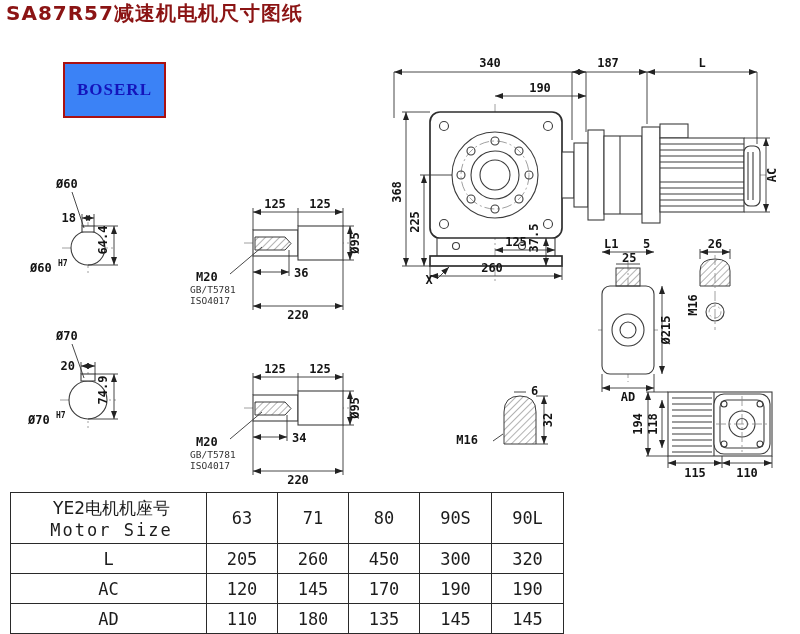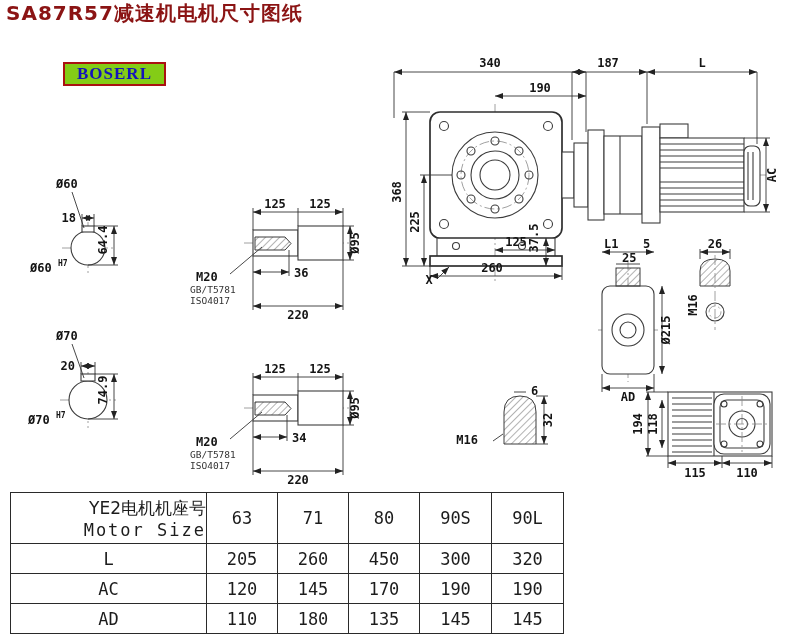--- a/index.html
+++ b/index.html
@@ -12,21 +12,21 @@
     font-family:"DejaVu Sans",sans-serif;
     font-size:20px;font-weight:bold;color:#8b1414;letter-spacing:1px;
     white-space:nowrap;
   }
   .logo{
     position:absolute;left:63px;top:62px;
     border:2px solid #aa1111;
     color:#1414bb;
     font-family:"Liberation Serif",serif;
     font-size:17px;font-weight:bold;letter-spacing:1px;
-    padding:0 12px;background:#84cc16;
+    padding:16px 12px;background:#3b82f6;
   }
   svg{position:absolute;left:0;top:0;}
   .ln{stroke:#3c3c3c;stroke-width:1.1;fill:none;}
   .lnw{stroke:#3c3c3c;stroke-width:1.1;fill:#ffffff;}
   .lnt{stroke:#2e2e2e;stroke-width:1.7;fill:#ffffff;}
   .cl{stroke:#888888;stroke-width:0.8;stroke-dasharray:10 3 2 3;fill:none;}
   .dl{stroke:#333333;stroke-width:0.9;fill:none;}
   .hatchfill{fill:url(#hatch);stroke:#3c3c3c;stroke-width:1;}
   text{fill:#141414;}
   .dim{font-family:"DejaVu Sans Mono",monospace;font-size:12px;font-weight:700;}
@@ -36,21 +36,21 @@
     position:absolute;left:10px;top:492px;width:553px;
     border-collapse:collapse;table-layout:fixed;
     color:#1c1c1c;
   }
   .size-table td,.size-table th{
     border:1.6px solid #2a2a2a;text-align:center;
     font-family:"DejaVu Sans Mono",monospace;
     font-size:17px;font-weight:normal;height:29px;padding:0;
   }
   .size-table tr.hdr th{height:50px;}
-  .size-table th.c0{text-align:right;padding-left:6px;}
+  .size-table th.c0{text-align:center;padding-left:6px;}
   .size-table .cn{font-family:"DejaVu Sans",sans-serif;font-size:17px;}
   .size-table .en{font-size:17px;letter-spacing:2px;}
 </style>
 </head>
 <body>
 
 <svg width="800" height="634" viewBox="0 0 800 634">
   <defs>
     <pattern id="hatch" width="5" height="5" patternUnits="userSpaceOnUse" patternTransform="rotate(45)">
       <line x1="0" y1="0" x2="0" y2="5" stroke="#666" stroke-width="1"></line>

